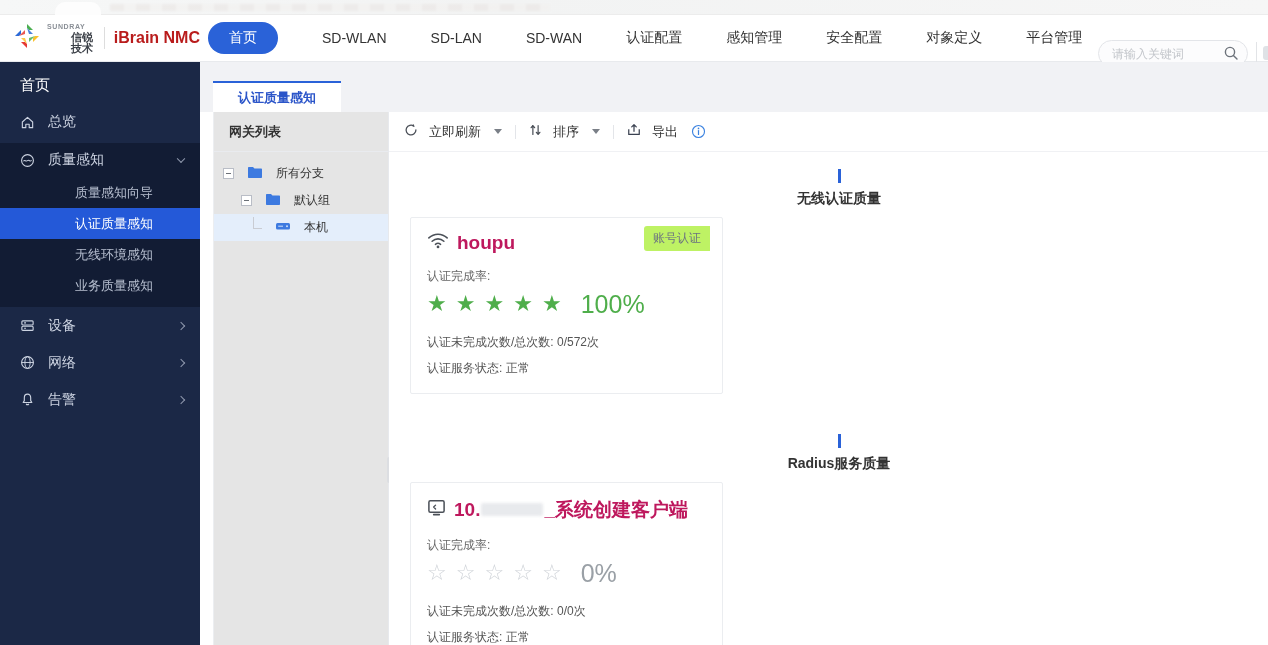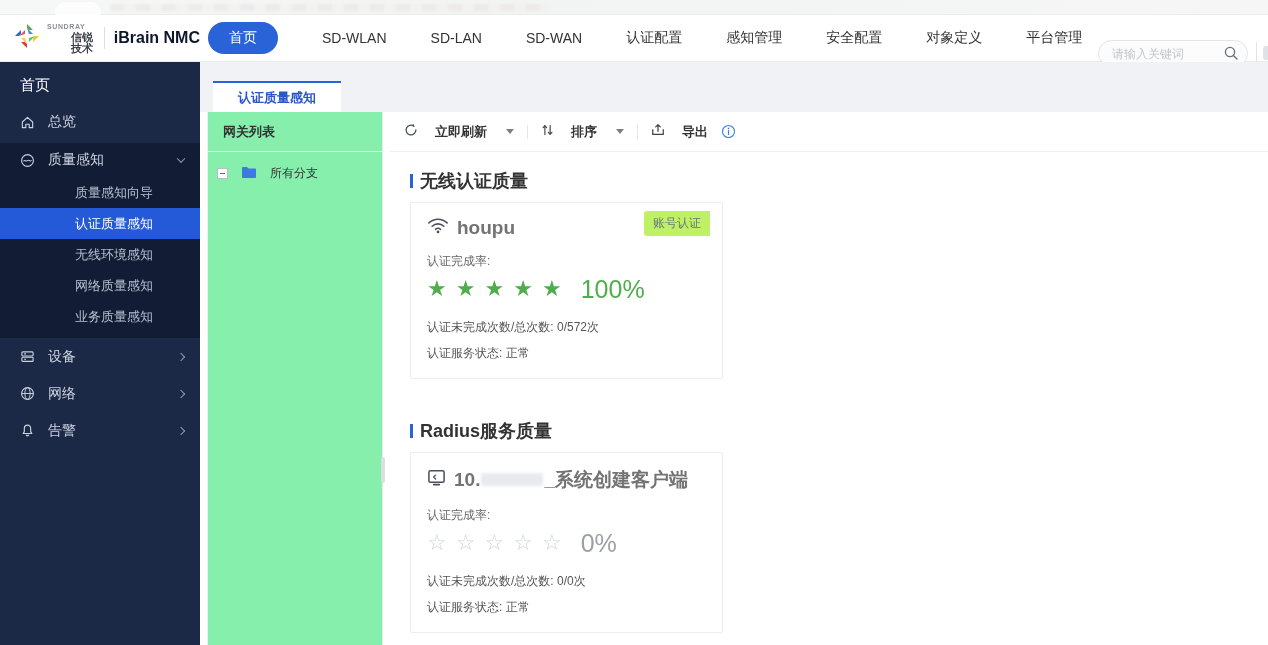--- a/index.html
+++ b/index.html
@@ -16,21 +16,21 @@
     background:repeating-linear-gradient(90deg,#e9e4e2 0 14px,#f3f1ef 14px 26px); opacity:.55; filter:blur(1px); }
 
   
   .header { position:absolute; left:0; top:15px; width:1268px; height:47px; background:#fff;
     border-bottom:1px solid #e8eaed; display:flex; align-items:center; }
   .brand { display:flex; align-items:center; padding-left:14px; gap:7px; width:200px; flex:0 0 auto; }
   .brand-text { display:flex; flex-direction:column; line-height:1; }
   .brand-en { font-size:7px; color:#8a8f96; letter-spacing:.6px; font-weight:bold; }
   .brand-cn { font-size:11px; color:#3c4148; font-weight:bold; margin-top:2px;margin-left:24px; }
   .brand-sep { width:1px; height:22px; background:#ddd; margin:0 2px 0 3px; }
-  .product { font-size:16px; color:#0f172a; font-weight:bold; white-space:nowrap; }
+  .product { font-size:16px; color:#b91c1c; font-weight:bold; white-space:nowrap; }
   .nav { display:flex; align-items:center; gap:44px; margin-left:8px; }
   .nav-item { font-size:14px; color:#333; cursor:pointer; white-space:nowrap; }
   .nav-item.active { background:#2a62d8; color:#fff; padding:7px 21px; border-radius:17px; font-weight:500; }
   .search-wrap { position:absolute; right:20px; top:25px; width:150px; height:27px; }
   .search-input { width:100%; height:100%; border:1px solid #e3e5e9; background:#fcfcfd; border-radius:14px;
     font-size:12px; color:#333; padding:0 30px 0 13px; outline:none; font-family:inherit; }
   .search-input::placeholder { color:#c3c6cb; }
   .search-q { position:absolute; right:9px; top:5px; }
   .header-sep { position:absolute; right:11px; top:27px; width:1px; height:22px; background:#e2e4e7; }
   .header-frag { position:absolute; right:0; top:31px; width:5px; height:14px; background:#dfe2e6; border-radius:3px 0 0 3px; }
@@ -50,46 +50,46 @@
   .chev.right { transform:translateY(-50%) rotate(-45deg); }
   .sb-item.lv1 { height:37px; }
 
   
   .main { position:absolute; left:200px; top:62px; width:1068px; height:583px; background:#fff; }
   .tabstrip { position:absolute; left:0; top:0; width:1068px; height:50px; background:#f1f2f5; }
   .tab { position:absolute; left:13px; bottom:0; width:128px; height:31px; background:#fff;
     border-top:2px solid #2a62d8; display:flex; align-items:center; justify-content:center;
     font-size:13px; font-weight:bold; color:#2b55c9; cursor:pointer; }
 
-  .gw-panel { position:absolute; left:7px; top:50px; width:176px; height:533px;
-    border-left:1px solid #eceef1; border-right:1px solid #e7e9ed; background:#86efac; }
+  .gw-panel { position:absolute; left:13px; top:50px; width:176px; height:533px;
+    border-left:1px solid #eceef1; border-right:1px solid #e7e9ed; background:#e5e5e5; }
   .gw-header { height:40px; display:flex; align-items:center; padding-left:15px;
     border-bottom:1px solid #e9ebef; font-size:13px; font-weight:bold; color:#333; }
   .tree { padding-top:8px; }
   .tree-row { height:27px; display:flex; align-items:center; gap:13px; font-size:12px; color:#333; cursor:pointer; }
   .tree-row.selected { background:#e4eefb; }
   .expander { width:11px; height:11px; border:1px solid #b9bdc6; background:#fff; position:relative; flex:0 0 auto; }
   .expander::after { content:""; position:absolute; left:2px; top:4px; width:5px; height:1px; background:#6b7077; }
   .connector { width:9px; height:12px; border-left:1px solid #c9ccd3; border-bottom:1px solid #c9ccd3; margin-top:-10px; flex:0 0 auto; }
   .gw-scrollthumb { position:absolute; right:-3px; top:345px; width:4px; height:26px; background:#dcdee2; border-radius:2px; }
 
   .work { position:absolute; left:189px; top:50px; right:0; bottom:0; background:#fff; }
   .toolbar { height:40px; display:flex; align-items:center; padding-left:15px; gap:13px;
     border-bottom:1px solid #f0f1f4; font-size:13px; color:#333; }
-  .tool { display:flex; align-items:center; gap:17px; cursor:pointer;font-weight:bold; }
+  .tool { display:flex; align-items:center; gap:11px; cursor:pointer; }
   .caret { width:0; height:0; border-left:4px solid transparent; border-right:4px solid transparent; border-top:5px solid #7a7f87; margin-left:2px; }
   .tool-sep { width:1px; height:14px; background:#e3e5e9; }
 
   .section-title { display:flex; align-items:center; gap:7px; margin:17px 0 0 21px;
-    font-size:18px; font-weight:bold; color:#333; }
+    font-size:14px; font-weight:bold; color:#333;flex-direction:column; }
   .section-bar { width:3px; height:14px; background:#2a62d8; }
 
   .card { position:relative; width:313px; border:1px solid #ebedf0; border-radius:2px; background:#fff;
     margin:9px 0 0 21px; padding:14px 16px 16px 16px; }
-  .card-title { display:flex; align-items:center; gap:8px; font-size:19px; font-weight:bold; color:#737373; }
+  .card-title { display:flex; align-items:center; gap:8px; font-size:19px; font-weight:bold; color:#be185d; }
   .badge { position:absolute; right:12px; top:8px; background:#bef264; color:#6b7280; font-size:12px;
     font-weight:normal; padding:4px 9px; border-radius:3px 0 0 3px; }
   .rate-label { font-size:12px; color:#666; margin-top:14px; }
   .stars-row { display:flex; align-items:center; margin-top:4px; height:30px; }
   .star { font-size:22px; line-height:1; margin-right:9px; }
   .star.filled { color:#4fae4b; }
   .star.empty { color:#cfd3d8; }
   .rate-value { font-size:25px; margin-left:10px; font-weight:500; }
   .rate-value.good { color:#4fae4b; }
   .rate-value.zero { color:#9aa0a6; }
@@ -173,21 +173,20 @@
             <circle cx="8" cy="8" r="6.3" stroke="#ccd3e1" stroke-width="1.2"></circle>
             <path d="M4 8.4 C5.2 6.8 6.2 9.6 8 8.2 C9.8 6.8 10.8 9.6 12 8" stroke="#ccd3e1" stroke-width="1.1" stroke-linecap="round"></path>
           </svg>
         </span>
         <span>质量感知</span>
         <span class="chev down"></span>
       </div>
       <div class="sb-sub">质量感知向导</div>
       <div class="sb-sub active">认证质量感知</div>
       <div class="sb-sub">无线环境感知</div>
-      <div class="sb-sub">网络质量感知</div>
       <div class="sb-sub">业务质量感知</div>
     </div>
 
 
     <div class="sb-item lv1">
       <span class="sb-ic">
         <svg width="15" height="15" viewBox="0 0 16 16" fill="none">
           <rect x="2" y="3" width="12" height="4.4" rx="1" stroke="#ccd3e1" stroke-width="1.2"></rect>
           <rect x="2" y="8.8" width="12" height="4.4" rx="1" stroke="#ccd3e1" stroke-width="1.2"></rect>
           <line x1="4.4" y1="5.2" x2="6.4" y2="5.2" stroke="#ccd3e1" stroke-width="1.1"></line>
@@ -232,20 +231,40 @@
       <div class="tree">
         <div class="tree-row" style="padding-left:9px">
           <span class="expander"></span>
           <span>
             <svg width="16" height="13" viewBox="0 0 16 13">
                 <path d="M1 2 C1 1.4 1.4 1 2 1 H6 L7.5 2.6 H14 C14.6 2.6 15 3 15 3.6 V11 C15 11.6 14.6 12 14 12 H2 C1.4 12 1 11.6 1 11 Z" fill="#3d7ae0"></path>
               </svg>
           </span>
           <span>所有分支</span>
         </div>
+        <div class="tree-row" style="padding-left:27px">
+          <span class="expander"></span>
+          <span>
+            <svg width="16" height="13" viewBox="0 0 16 13">
+                <path d="M1 2 C1 1.4 1.4 1 2 1 H6 L7.5 2.6 H14 C14.6 2.6 15 3 15 3.6 V11 C15 11.6 14.6 12 14 12 H2 C1.4 12 1 11.6 1 11 Z" fill="#3d7ae0"></path>
+              </svg>
+          </span>
+          <span>默认组</span>
+        </div>
+        <div class="tree-row selected" style="padding-left:39px">
+          <span class="connector"></span>
+          <span>
+            <svg width="16" height="12" viewBox="0 0 16 12">
+              <rect x="1" y="3" width="14" height="6.5" rx="1.5" fill="#3d7ae0"></rect>
+              <line x1="3.2" y1="6.2" x2="8" y2="6.2" stroke="#cfe0fa" stroke-width="1"></line>
+              <circle cx="12" cy="6.2" r="1" fill="#cfe0fa"></circle>
+            </svg>
+          </span>
+          <span>本机</span>
+        </div>
       </div>
       <div class="gw-scrollthumb"></div>
     </div>
 
     <div class="work">
       <div class="toolbar">
         <span class="tool">
           <span>
             <svg width="14" height="14" viewBox="0 0 16 16" fill="none">
               <path d="M13.6 8 A5.6 5.6 0 1 1 11.4 3.6" stroke="#4a4f57" stroke-width="1.5" stroke-linecap="round"></path>

